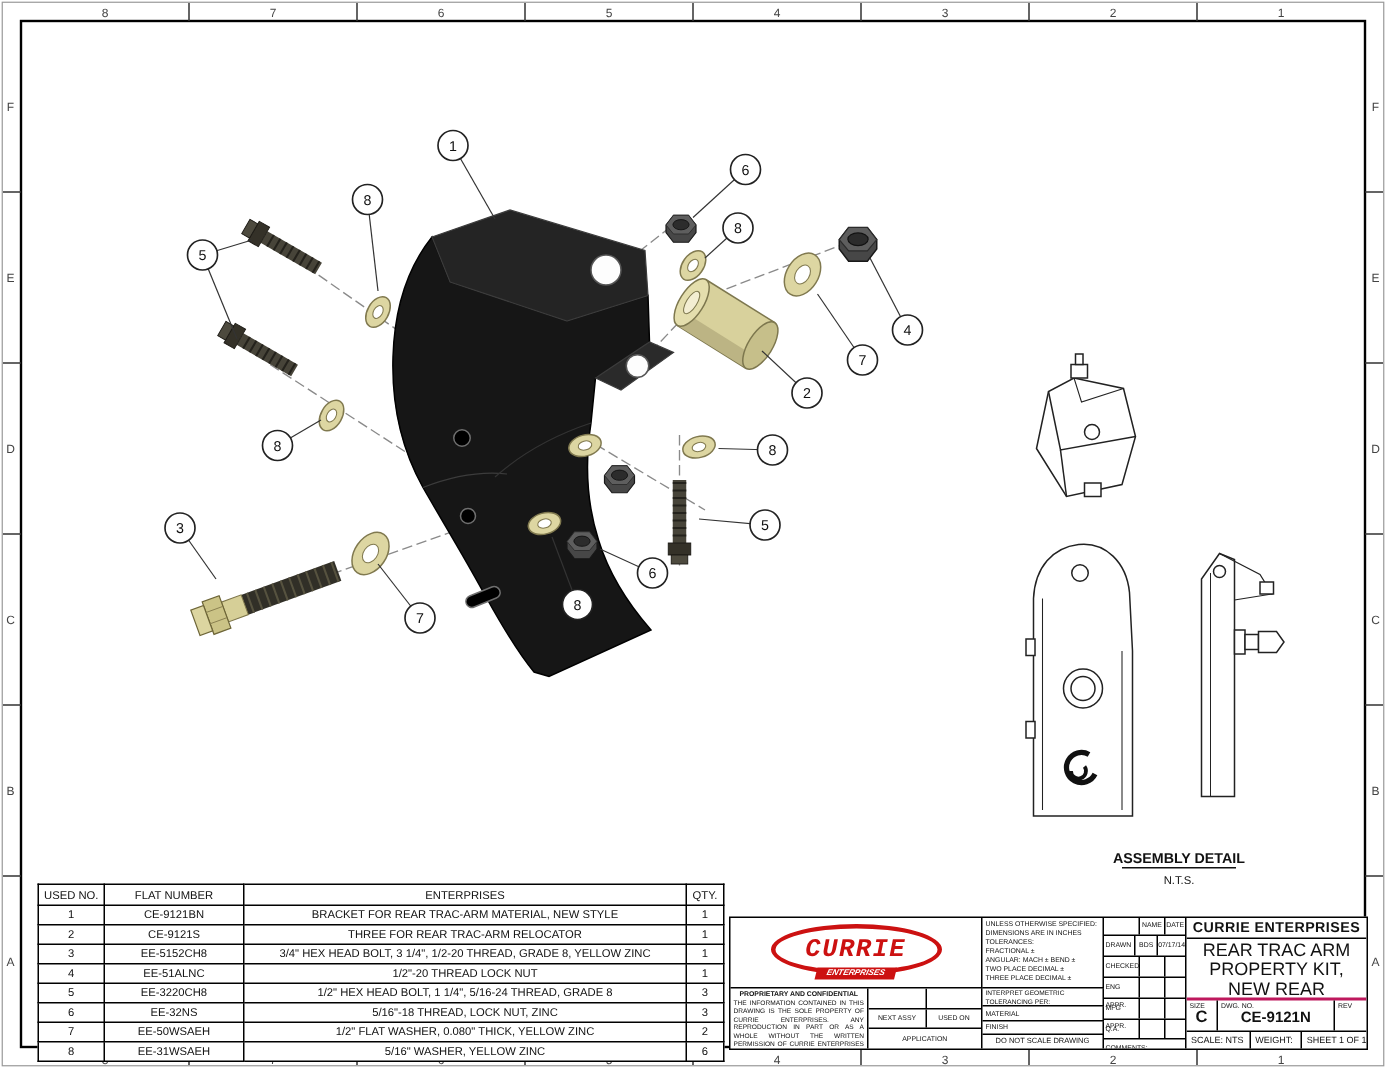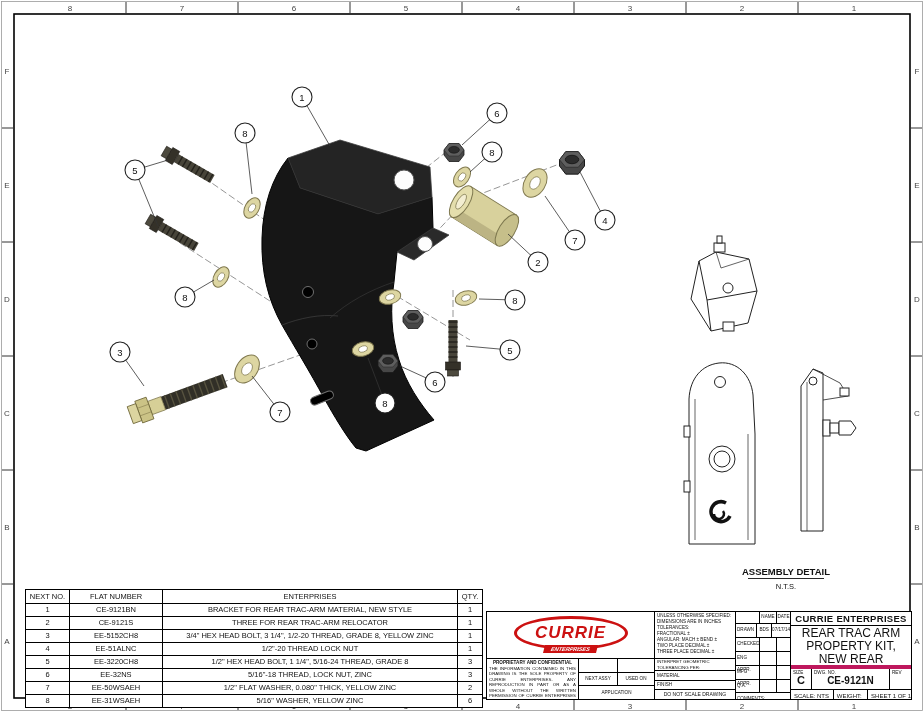--- a/index.html
+++ b/index.html
@@ -21,21 +21,21 @@
   
   .tb{position:absolute;left:486px;top:611px;width:424px;height:87px;background:#fff;border:1.2px solid #000;color:#111}
   .cell{position:absolute;border-right:1px solid #000;border-bottom:1px solid #000;overflow:hidden;box-sizing:border-box}
   .noB{border-bottom:none}.noR{border-right:none}
   .fine{font-size:4.6px;line-height:1.3}
   .fine2{font-size:4.4px;line-height:1.25}
   .c{text-align:center}
 
   .logo-wrap{padding-top:4px;width:100%;display:flex;flex-direction:column;align-items:center}
   .logo-oval{width:108px;height:28px;border:3px solid #c11;border-radius:50%;display:flex;align-items:center;justify-content:center}
-  .logo-oval span{color:#c11;font-family:Liberation Sans, sans-serif;font-style:italic;font-weight:bold;font-size:17px;letter-spacing:1px}
+  .logo-oval span{color:#c11;font-family:Liberation Mono, monospace;font-style:italic;font-weight:bold;font-size:17px;letter-spacing:1px}
   .logo-banner{margin-top:-5px;background:#c11;color:#fff;font-size:5.5px;font-weight:bold;font-style:italic;padding:1px 7px;transform:skewX(-14deg)}
 
   .ndrow{display:flex;border-bottom:1px solid #000;height:12px}
   .ndrow:last-child{border-bottom:none}
   .ndrow .l{width:22px;border-right:1px solid #000;padding-left:1px}
   .ndrow .n{width:16px;border-right:1px solid #000;text-align:center}
   .ndrow .d{flex:1;text-align:center}
 
   .company{font-weight:bold;font-size:9.5px;text-align:center;line-height:13px;letter-spacing:.3px}
   .title3{font-size:12px;text-align:center;line-height:13px;padding-top:1px}
@@ -304,21 +304,21 @@
 
 <table class="parts-table">
   <colgroup>
         <col style="width:44px">
         <col style="width:93px">
         <col style="width:295px">
         <col style="width:25px">
       </colgroup>
   <thead>
     <tr>
-      <th>NEXT NO.</th>
+      <th>USED NO.</th>
       <th>FLAT NUMBER</th>
       <th>ENTERPRISES</th>
       <th>QTY.</th>
     </tr>
   </thead>
   <tbody>
     <tr>
       <td>1</td>
       <td>CE-9121BN</td>
       <td>BRACKET FOR REAR TRAC-ARM MATERIAL, NEW STYLE</td>
@@ -451,21 +451,21 @@
       <div class="n"></div>
       <div class="d"></div>
     </div>
     <div class="ndrow" style="height:12px;border-bottom:none">
       <div class="l" style="line-height:11px;border-right:none;width:100%">COMMENTS:</div>
     </div>
   </div>
 
   <div class="cell noB noR" style="left:304px;top:0;width:120px;height:87px">
     <div class="company" style="height:13px;border-bottom:1px solid #000">CURRIE ENTERPRISES</div>
-    <div style="height:39px;border-bottom:4px solid #be185d">
+    <div style="height:39px;border-bottom:2px solid #be185d">
       <div class="title3">REAR TRAC ARM</div>
       <div class="title3" style="padding-top:0">PROPERTY KIT,</div>
       <div class="title3" style="padding-top:0">NEW REAR</div>
     </div>
     <div style="display:flex;height:20px;border-bottom:1px solid #000">
       <div style="width:20px;border-right:1px solid #000">
         <div class="szlabel">SIZE</div>
         <div class="szval" style="font-size:11px;line-height:11px">C</div>
       </div>
       <div style="width:77px;border-right:1px solid #000">

